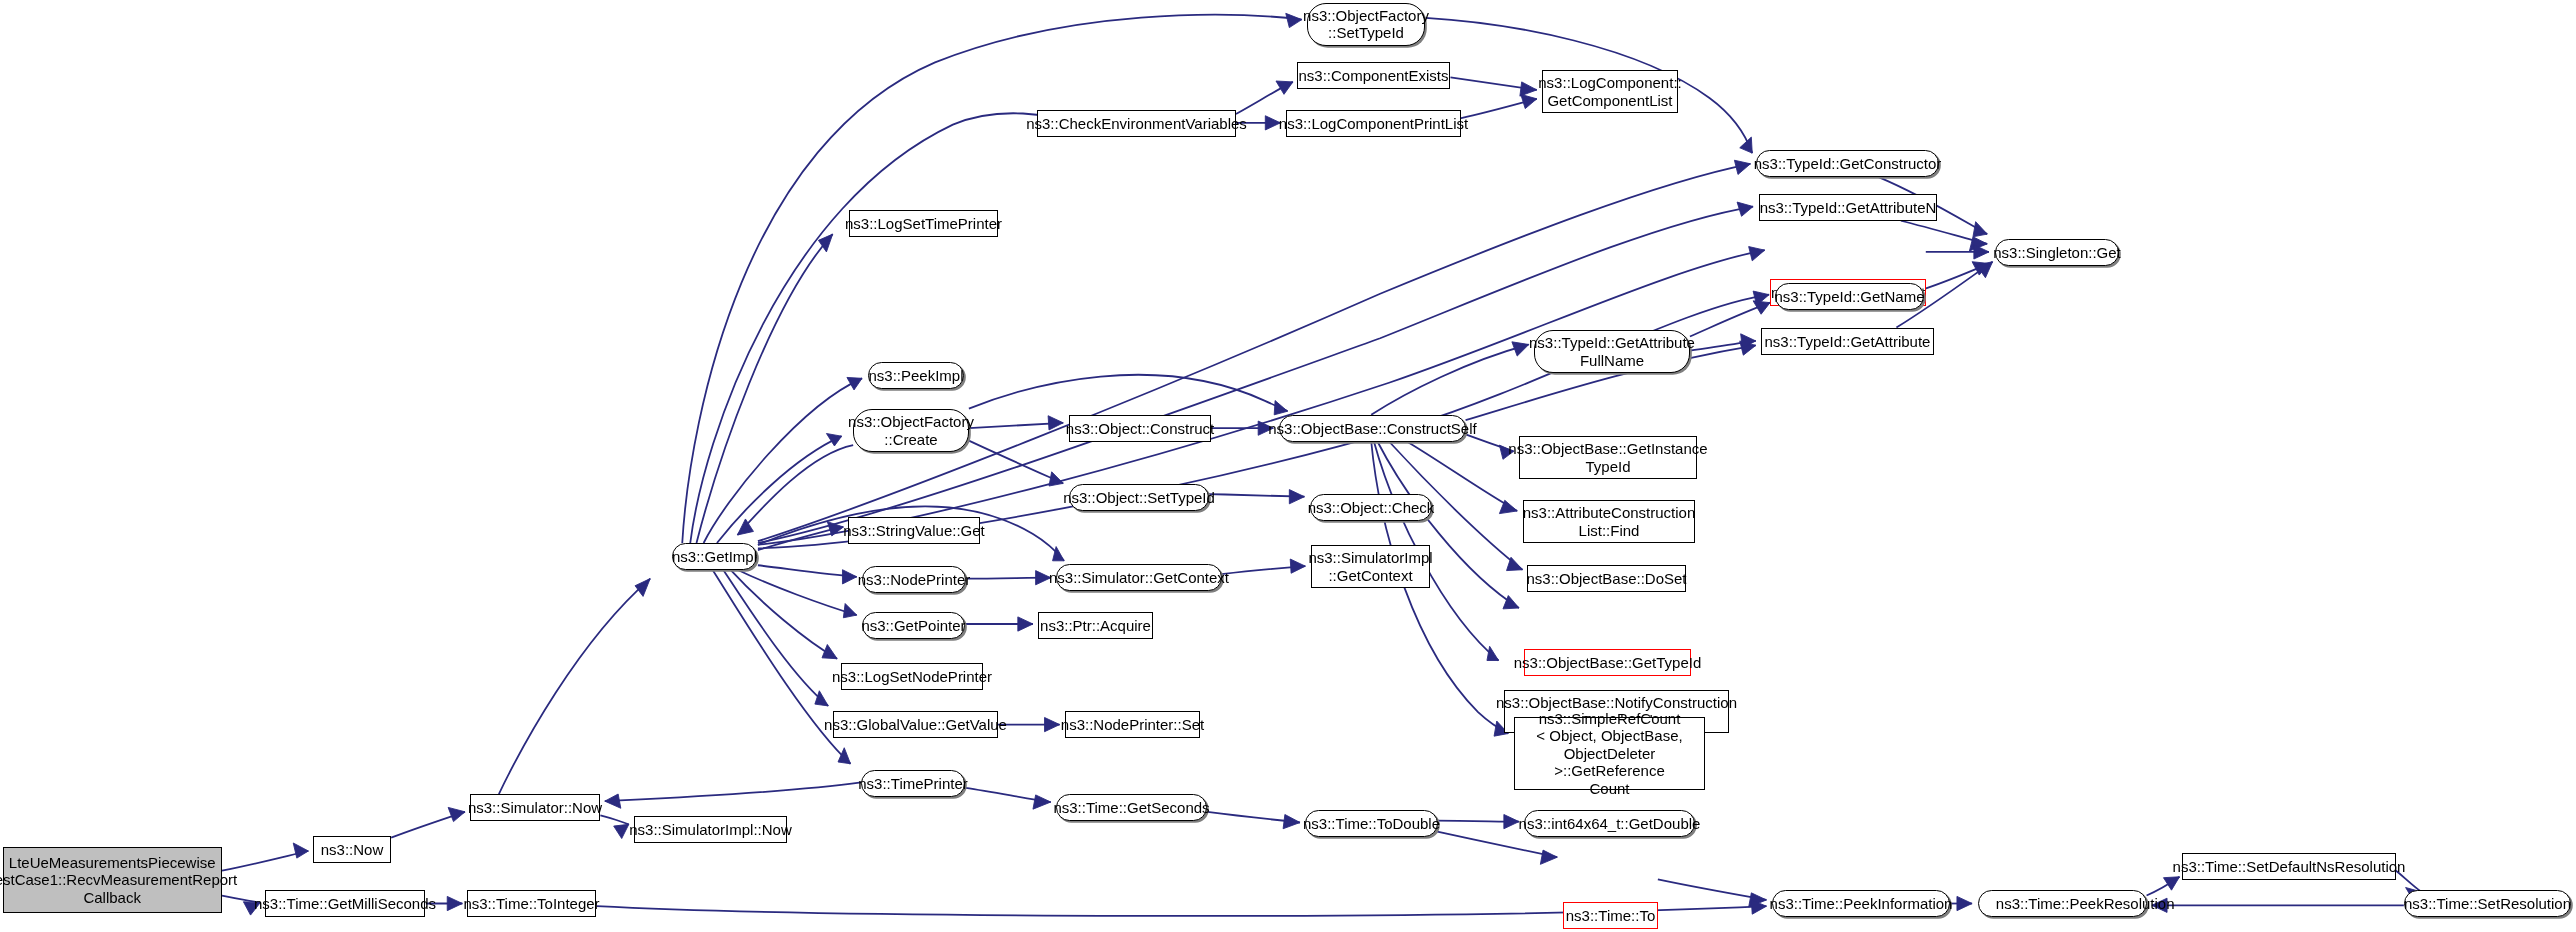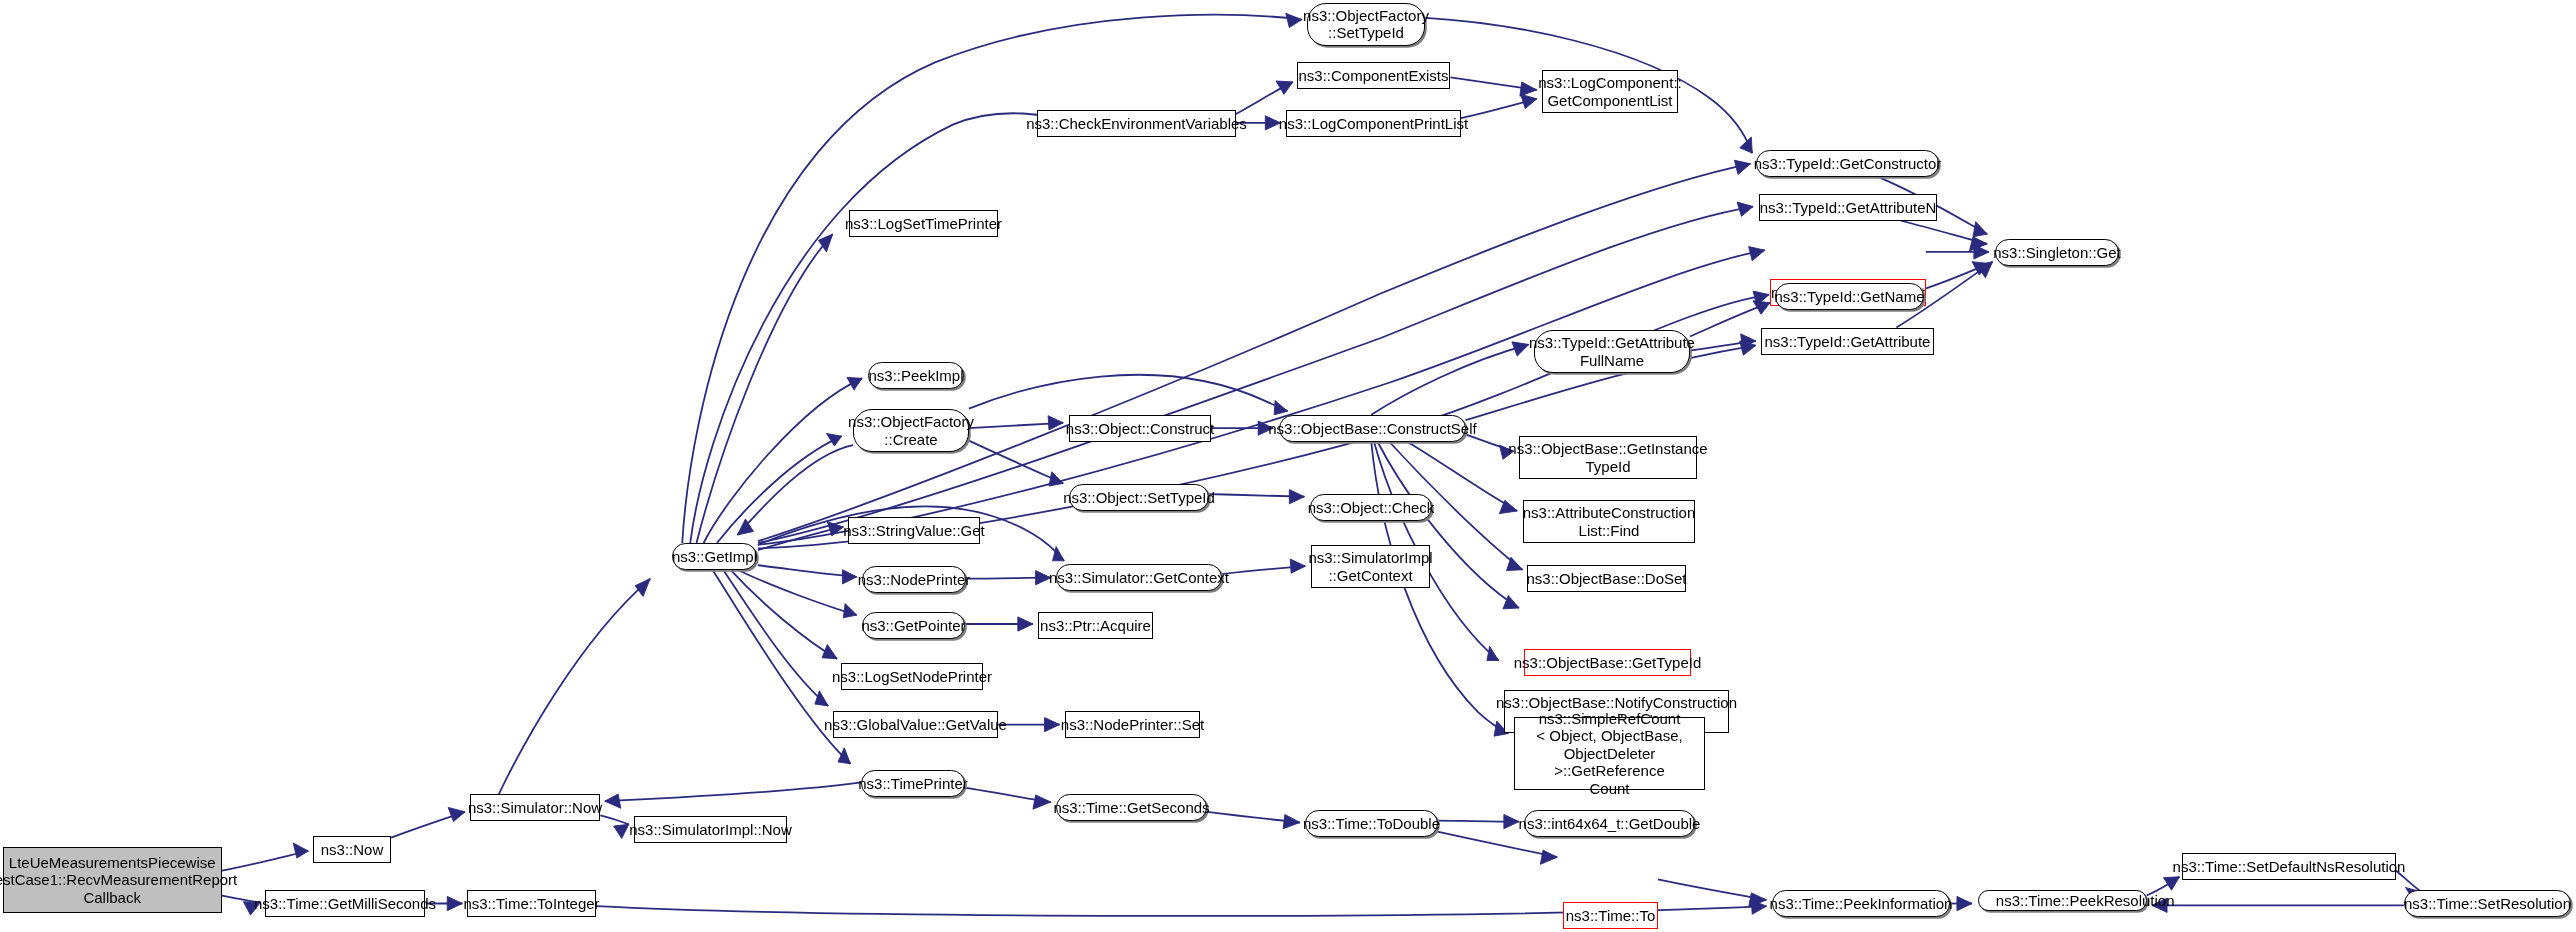--- a/index.html
+++ b/index.html
@@ -364,20 +364,20 @@
 Count</span></div>
       <div class="gnode shadow" style="left: 1524px; top: 810px; width: 171px; height: 27px;"><span>ns3::int64x64_t::GetDouble</span></div>
       <div class="gnode hot" style="left: 1563px; top: 862px; width: 95px; height: 27px; border-color: rgb(255, 0, 0);"><span>ns3::Time::To</span></div>
       <div class="gnode shadow" style="left: 1756px; top: 150px; width: 183px; height: 27px;"><span>ns3::TypeId::GetConstructor</span></div>
       <div class="gnode" style="left: 1759px; top: 194px; width: 178px; height: 27px;"><span>ns3::TypeId::GetAttributeN</span></div>
       <div class="gnode hot" style="left: 1770px; top: 239px; width: 156px; height: 27px; border-color: rgb(255, 0, 0);"><span>ns3::TypeId::GetParent</span></div>
       <div class="gnode shadow" style="left: 1775px; top: 283px; width: 149px; height: 27px;"><span>ns3::TypeId::GetName</span></div>
       <div class="gnode" style="left: 1761px; top: 328px; width: 173px; height: 27px;"><span>ns3::TypeId::GetAttribute</span></div>
       <div class="gnode shadow" style="left: 1995px; top: 239px; width: 124px; height: 27px;"><span>ns3::Singleton::Get</span></div>
       <div class="gnode shadow" style="left: 1772px; top: 890px; width: 178px; height: 27px;"><span>ns3::Time::PeekInformation</span></div>
-      <div class="gnode shadow" style="left: 1978px; top: 890px; width: 169px; height: 21px; padding-left: 48px;"><span>ns3::Time::PeekResolution</span></div>
+      <div class="gnode shadow" style="left: 1978px; top: 890px; width: 169px; height: 27px; padding-left: 48px;"><span>ns3::Time::PeekResolution</span></div>
       <div class="gnode" style="left: 2182px; top: 853px; width: 214px; height: 27px;"><span>ns3::Time::SetDefaultNsResolution</span></div>
       <div class="gnode shadow" style="left: 2404px; top: 890px; width: 167px; height: 27px;"><span>ns3::Time::SetResolution</span></div>
       <div class="gnode" style="left: 1038px; top: 612px; width: 115px; height: 27px;"><span>ns3::Ptr::Acquire</span></div>
       <div class="gnode" style="left: 1065px; top: 711px; width: 135px; height: 27px;"><span>ns3::NodePrinter::Set</span></div>
     </div>
 </div>
 
 
 </body></html>

